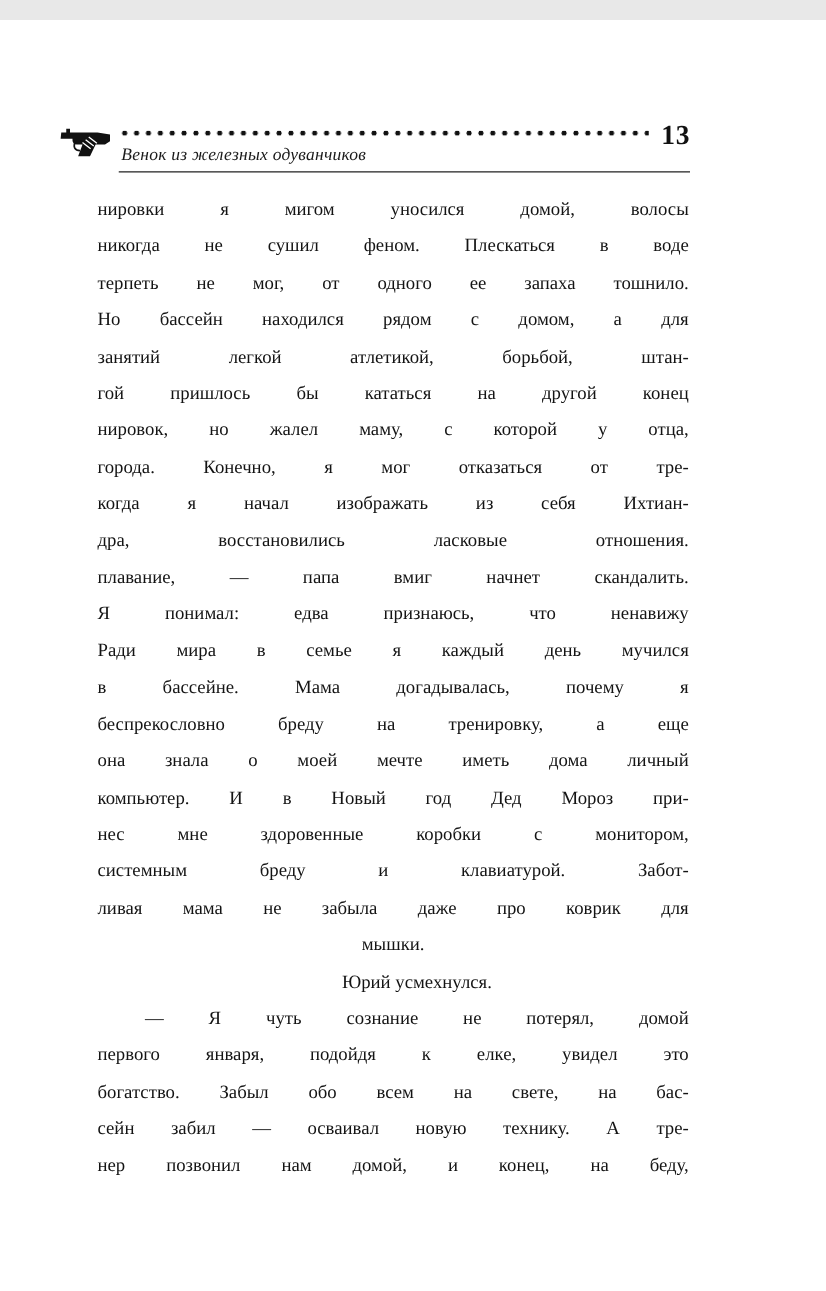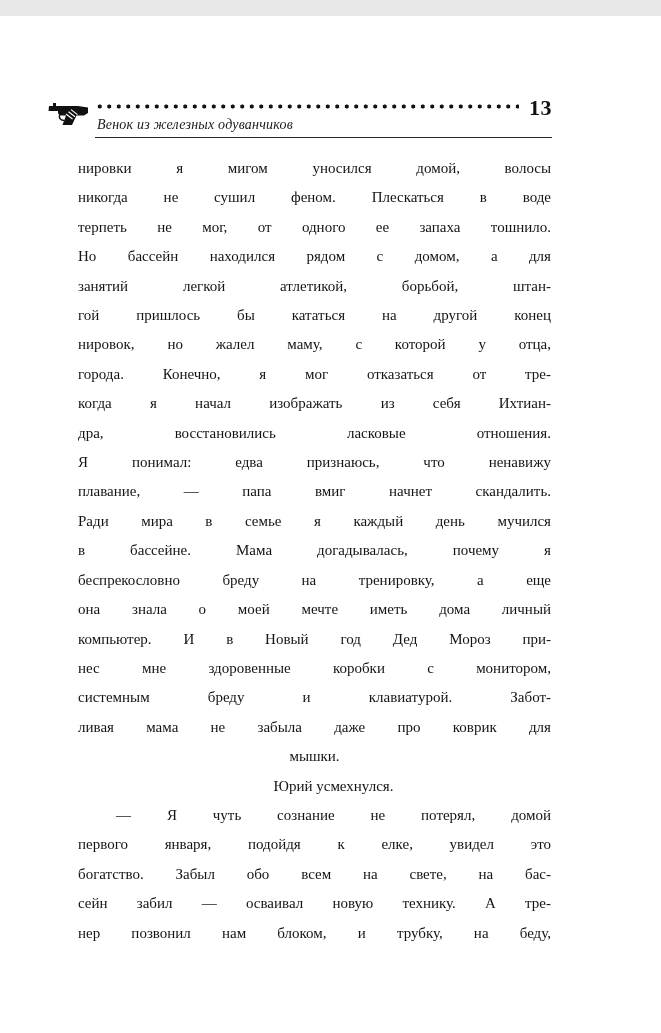--- a/index.html
+++ b/index.html
@@ -109,32 +109,32 @@
       <div class="line j">нировки я мигом уносился домой, волосы</div>
       <div class="line j">никогда не сушил феном. Плескаться в воде</div>
       <div class="line j">терпеть не мог, от одного ее запаха тошнило.</div>
       <div class="line j">Но бассейн находился рядом с домом, а для</div>
       <div class="line j">занятий легкой атлетикой, борьбой, штан-</div>
       <div class="line j">гой пришлось бы кататься на другой конец</div>
       <div class="line j">нировок, но жалел маму, с которой у отца,</div>
       <div class="line j">города. Конечно, я мог отказаться от тре-</div>
       <div class="line j">когда я начал изображать из себя Ихтиан-</div>
       <div class="line j">дра, восстановились ласковые отношения.</div>
+      <div class="line j">плавание, — папа вмиг начнет скандалить.</div>
       <div class="line j">Я понимал: едва признаюсь, что ненавижу</div>
-      <div class="line j">плавание, — папа вмиг начнет скандалить.</div>
       <div class="line j">Ради мира в семье я каждый день мучился</div>
       <div class="line j">в бассейне. Мама догадывалась, почему я</div>
       <div class="line j">беспрекословно бреду на тренировку, а еще</div>
       <div class="line j">она знала о моей мечте иметь дома личный</div>
       <div class="line j">компьютер. И в Новый год Дед Мороз при-</div>
       <div class="line j">нес мне здоровенные коробки с монитором,</div>
       <div class="line j">системным бреду и клавиатурой. Забот-</div>
       <div class="line j">ливая мама не забыла даже про коврик для</div>
       <div class="line">мышки.</div>
       <div class="line ind">Юрий усмехнулся.</div>
       <div class="line j ind">— Я чуть сознание не потерял, домой</div>
       <div class="line j">первого января, подойдя к елке, увидел это</div>
       <div class="line j">богатство. Забыл обо всем на свете, на бас-</div>
       <div class="line j">сейн забил — осваивал новую технику. А тре-</div>
-      <div class="line j">нер позвонил нам блоком, и трубку, на беду,</div>
+      <div class="line j">нер позвонил нам домой, и конец, на беду,</div>
     </div>
 
 </div>
 
 </body></html>

